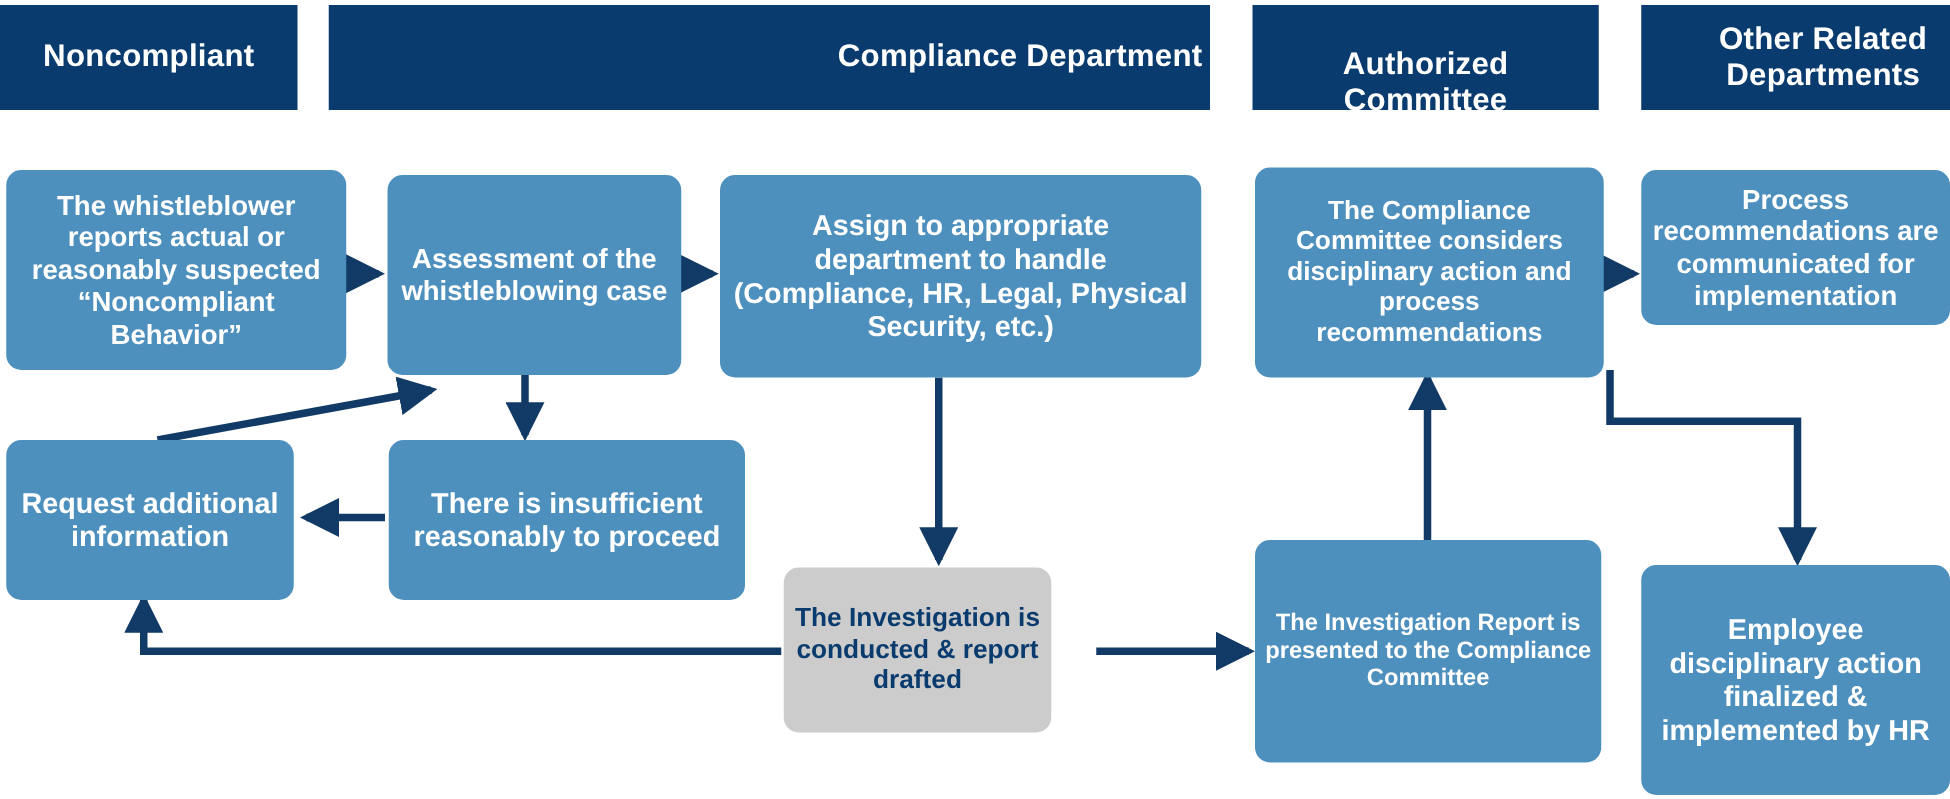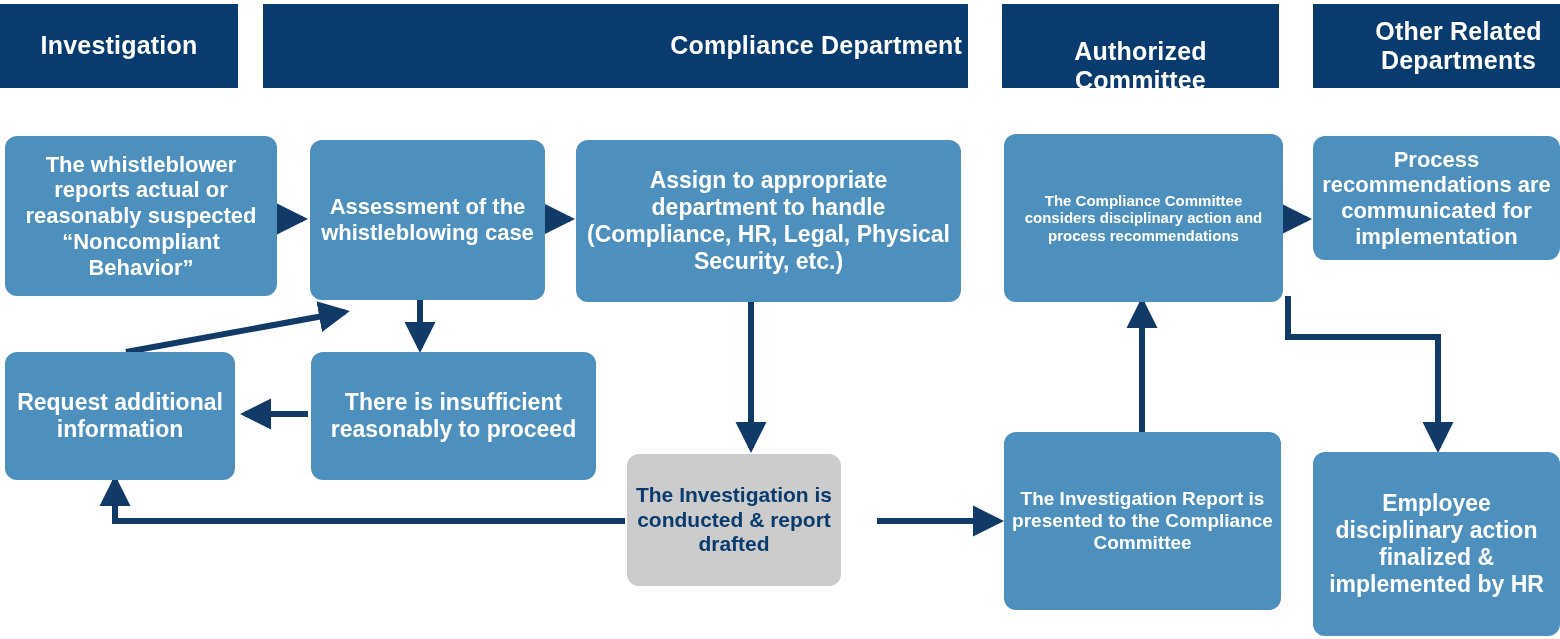--- a/index.html
+++ b/index.html
@@ -65,21 +65,21 @@
     height: 639px;
     pointer-events: none;
   }
 </style>
 </head>
 <body>
 
 <div id="canvas">
 
   <div class="lane-header" style="left:0px; top:4px; width:238px; height:84px;">
-    <span>Investigation</span>
+    <span>Noncompliant</span>
   </div>
 
   <div class="lane-header" style="left:263px; top:4px; width:705px; height:84px;justify-content:flex-end;">
     <span>Compliance Department</span>
   </div>
 
   <div class="lane-header" style="left:1002px; top:4px; width:277px; height:84px;">
     <span class="multiline" style="white-space:pre-line;margin-top:40px;">Authorized
 Committee</span>
   </div>
@@ -124,21 +124,21 @@
   </div>
 
   <div class="node blue" style="left:310px; top:140px; width:235px; height:160px; font-size:22px;">
     <span>Assessment of the whistleblowing case</span>
   </div>
 
   <div class="node blue" style="left:576px; top:140px; width:385px; height:162px; font-size:23px;">
     <span>Assign to appropriate department to handle (Compliance, HR, Legal, Physical Security, etc.)</span>
   </div>
 
-  <div class="node blue" style="left:1004px; top:134px; width:279px; height:168px; font-size:15px;">
+  <div class="node blue" style="left:1004px; top:134px; width:279px; height:168px; font-size:21px;">
     <span>The Compliance Committee considers disciplinary action and process recommendations</span>
   </div>
 
   <div class="node blue" style="left:1313px; top:136px; width:247px; height:124px; font-size:22px;">
     <span>Process recommendations are communicated for implementation</span>
   </div>
 
   <div class="node blue" style="left:5px; top:352px; width:230px; height:128px; font-size:23px;">
     <span>Request additional information</span>
   </div>

